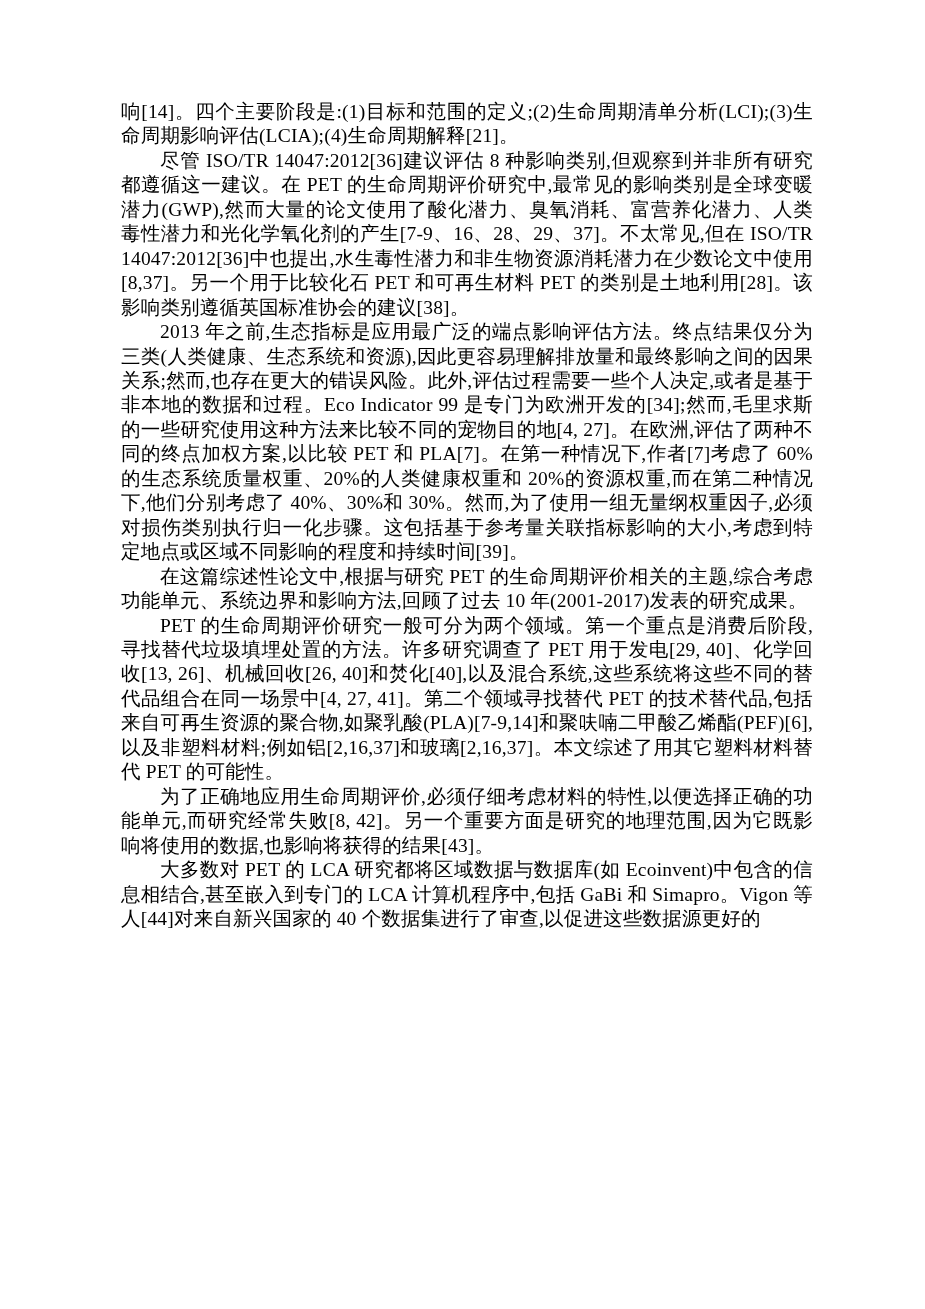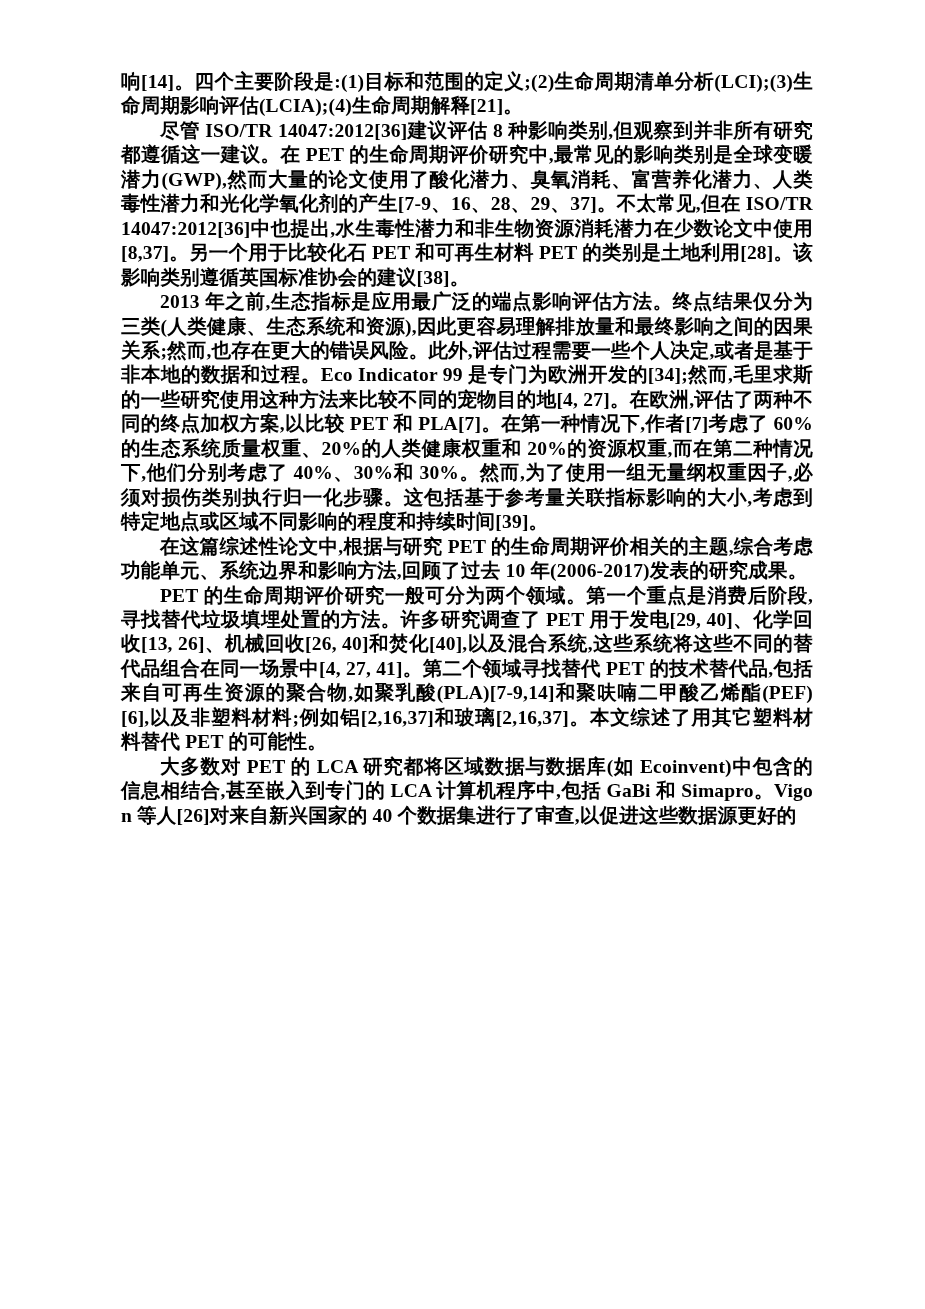--- a/index.html
+++ b/index.html
@@ -9,23 +9,22 @@
   }
   body {
     width: 925px;
     height: 1309px;
     overflow: hidden;
   }
   .page {
     box-sizing: border-box;
     width: 925px;
     height: 1309px;
-    padding: 70px 112px 0 121px;
+    padding: 100px 112px 0 121px;
     background: #ffffff;
-    font-weight: bold;
   }
   .text-block {
     width: 100%;
   }
   .para {
     margin: 0;
     padding: 0;
     font-family: "Liberation Serif", "DejaVu Serif", serif;
     font-size: 19.5px;
     line-height: 24.45px;
@@ -40,17 +39,18 @@
   }
 </style>
 </head>
 <body>
 
 <div class="page">
   <div class="text-block">
       <p class="para">响[14]。四个主要阶段是:(1)目标和范围的定义;(2)生命周期清单分析(LCI);(3)生命周期影响评估(LCIA);(4)生命周期解释[21]。</p>
       <p class="para indent">尽管 ISO/TR 14047:2012[36]建议评估 8 种影响类别,但观察到并非所有研究都遵循这一建议。在 PET 的生命周期评价研究中,最常见的影响类别是全球变暖潜力(GWP),然而大量的论文使用了酸化潜力、臭氧消耗、富营养化潜力、人类毒性潜力和光化学氧化剂的产生[7-9、16、28、29、37]。不太常见,但在 ISO/TR 14047:2012[36]中也提出,水生毒性潜力和非生物资源消耗潜力在少数论文中使用[8,37]。另一个用于比较化石 PET 和可再生材料 PET 的类别是土地利用[28]。该影响类别遵循英国标准协会的建议[38]。</p>
       <p class="para indent">2013 年之前,生态指标是应用最广泛的端点影响评估方法。终点结果仅分为三类(人类健康、生态系统和资源),因此更容易理解排放量和最终影响之间的因果关系;然而,也存在更大的错误风险。此外,评估过程需要一些个人决定,或者是基于非本地的数据和过程。Eco Indicator 99 是专门为欧洲开发的[34];然而,毛里求斯的一些研究使用这种方法来比较不同的宠物目的地[4, 27]。在欧洲,评估了两种不同的终点加权方案,以比较 PET 和 PLA[7]。在第一种情况下,作者[7]考虑了 60%的生态系统质量权重、20%的人类健康权重和 20%的资源权重,而在第二种情况下,他们分别考虑了 40%、30%和 30%。然而,为了使用一组无量纲权重因子,必须对损伤类别执行归一化步骤。这包括基于参考量关联指标影响的大小,考虑到特定地点或区域不同影响的程度和持续时间[39]。</p>
-      <p class="para indent">在这篇综述性论文中,根据与研究 PET 的生命周期评价相关的主题,综合考虑功能单元、系统边界和影响方法,回顾了过去 10 年(2006-2017)发表的研究成果。</p>
+      <p class="para indent">在这篇综述性论文中,根据与研究 PET 的生命周期评价相关的主题,综合考虑功能单元、系统边界和影响方法,回顾了过去 10 年(2001-2017)发表的研究成果。</p>
       <p class="para indent">PET 的生命周期评价研究一般可分为两个领域。第一个重点是消费后阶段,寻找替代垃圾填埋处置的方法。许多研究调查了 PET 用于发电[29, 40]、化学回收[13, 26]、机械回收[26, 40]和焚化[40],以及混合系统,这些系统将这些不同的替代品组合在同一场景中[4, 27, 41]。第二个领域寻找替代 PET 的技术替代品,包括来自可再生资源的聚合物,如聚乳酸(PLA)[7-9,14]和聚呋喃二甲酸乙烯酯(PEF)[6],以及非塑料材料;例如铝[2,16,37]和玻璃[2,16,37]。本文综述了用其它塑料材料替代 PET 的可能性。</p>
-      <p class="para indent">大多数对 PET 的 LCA 研究都将区域数据与数据库(如 Ecoinvent)中包含的信息相结合,甚至嵌入到专门的 LCA 计算机程序中,包括 GaBi 和 Simapro。Vigon 等人[26]对来自新兴国家的 40 个数据集进行了审查,以促进这些数据源更好的</p>
+      <p class="para indent">为了正确地应用生命周期评价,必须仔细考虑材料的特性,以便选择正确的功能单元,而研究经常失败[8, 42]。另一个重要方面是研究的地理范围,因为它既影响将使用的数据,也影响将获得的结果[43]。</p>
+      <p class="para indent">大多数对 PET 的 LCA 研究都将区域数据与数据库(如 Ecoinvent)中包含的信息相结合,甚至嵌入到专门的 LCA 计算机程序中,包括 GaBi 和 Simapro。Vigon 等人[44]对来自新兴国家的 40 个数据集进行了审查,以促进这些数据源更好的</p>
     </div>
 </div>
 
 </body></html>

